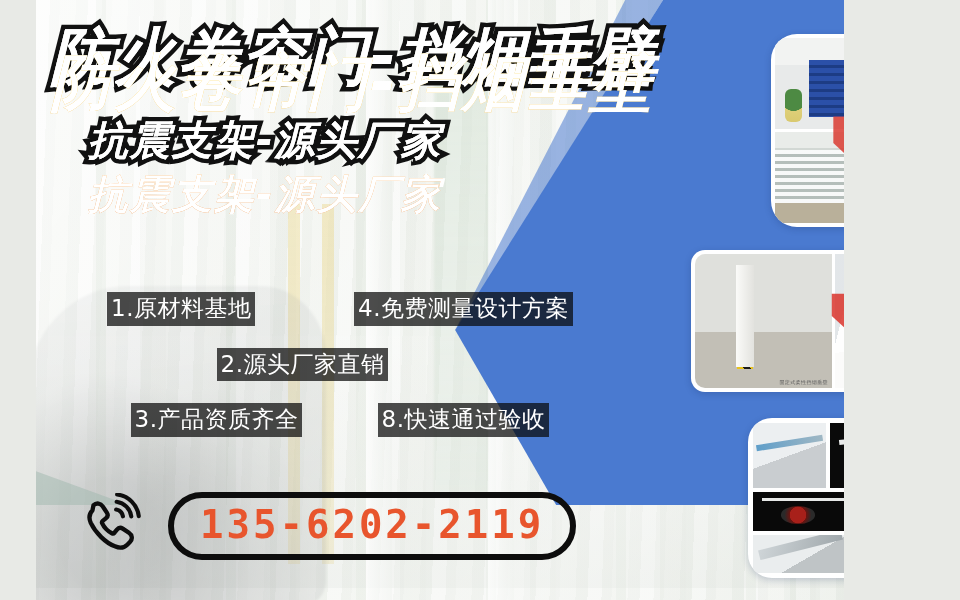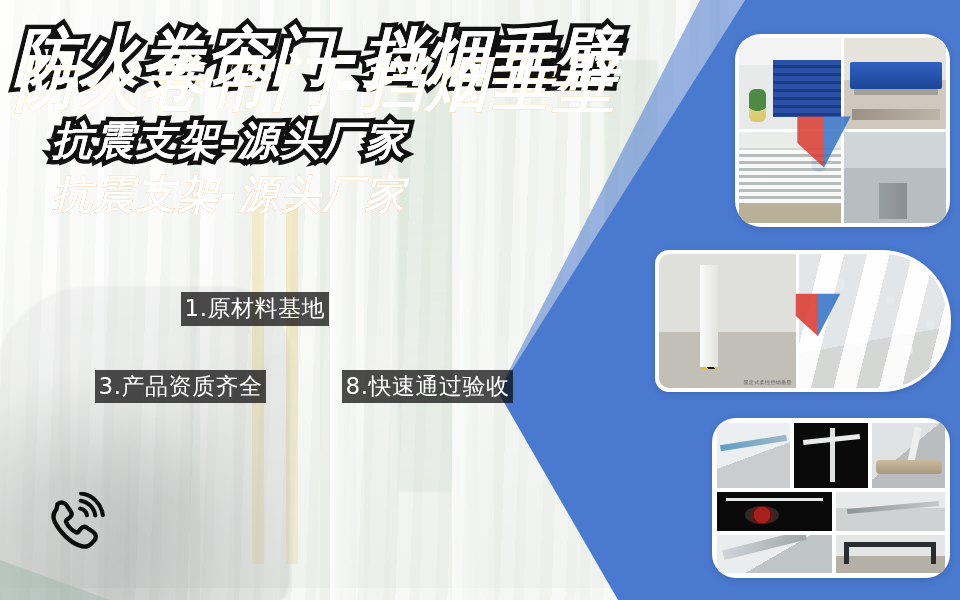--- a/index.html
+++ b/index.html
@@ -1,21 +1,21 @@
 <!DOCTYPE html>
 <html><head>
 <meta charset="utf-8">
 <style>
   * { margin:0; padding:0; box-sizing:border-box; }
   html,body { width:960px; height:600px; overflow:hidden; }
   body {
     font-family:"Liberation Sans","DejaVu Sans",sans-serif;
     background:#e8eae6;
   }
-  #banner { position:relative; width:960px; height:600px; overflow:hidden; background:#000000; }
+  #banner { position:relative; width:808px; height:600px; overflow:hidden; background:#000000;margin-left:36px; }
 
   
   .bg-base{ position:absolute; inset:0;
     background:
       linear-gradient(100deg, rgba(255,255,255,.55) 0%, rgba(236,240,233,.35) 45%, rgba(214,222,212,.45) 100%),
       linear-gradient(#eef1ec,#e4e8e1);
   }
   .bg-strips{ position:absolute; inset:0; opacity:.55;
     background:repeating-linear-gradient(92deg,
       rgba(255,255,255,.85) 0 14px,
@@ -195,36 +195,41 @@
       <span class="fill">防火卷帘门-挡烟垂壁</span><span class="fill top" style="position:absolute;left:14px;top:26px" aria-hidden="true">防火卷帘门-挡烟垂壁</span>
     </div>
     <div class="hl hl2">
       <span class="fill">抗震支架-源头厂家</span><span class="fill top" style="position:absolute;left:52px;top:148px" aria-hidden="true">抗震支架-源头厂家</span>
     </div>
   </div>
 
   <div class="features">
     <div class="frow">
       <div class="fcol-a"><span class="fitem">1.原材料基地</span></div>
+      <div><span class="fitem">4.免费测量设计方案</span></div>
     </div>
     <div class="frow">
+      <div class="fcol-a"><span class="fitem">2.源头厂家直销</span></div>
     </div>
     <div class="frow">
       <div class="fcol-a"><span class="fitem">3.产品资质齐全</span></div>
       <div><span class="fitem">8.快速通过验收</span></div>
     </div>
   </div>
 
   <div class="phone-row">
     <svg class="phone-icon" viewBox="0 0 64 64" fill="none">
       <path d="M14 12c3-3 7-2 9 1l4 6c1.6 2.4 1 4-1 5.6l-3 2.4c-.8.7-1 1.4-.5 2.4 1.6 3.4 5.6 7.6 9.4 9.6 1 .5 1.8.3 2.5-.5l2.4-3c1.6-2 3.2-2.6 5.6-1l6 4c3 2 4 6 1 9l-2.6 2.6c-3 3-7.4 3.6-12 1.6C26 48.6 16 38.6 11.4 29 9.4 24.4 10 20 13 17l1-5z" stroke="#0d0d0d" stroke-width="4.2" stroke-linejoin="round"></path>
       <path d="M36 16c3.4.6 6 3.2 6.6 6.6" stroke="#0d0d0d" stroke-width="4" stroke-linecap="round"></path>
       <path d="M36.5 8.5c7.4 1 13.2 6.8 14.2 14.2" stroke="#0d0d0d" stroke-width="4" stroke-linecap="round"></path>
       <path d="M37 1.5c11 1.3 19.7 10 21 21" stroke="#0d0d0d" stroke-width="4" stroke-linecap="round"></path>
     </svg>
+    <div class="phone-pill">
+      <div class="phone-num">135-6202-2119</div>
+    </div>
   </div>
 
   <div class="card card-top">
     <div class="grid2">
       <div class="ph p-shutter-blue"></div>
       <div class="ph p-machine"></div>
       <div class="ph p-shutter-grey"></div>
       <div class="ph p-coil"></div>
     </div>
   </div>

